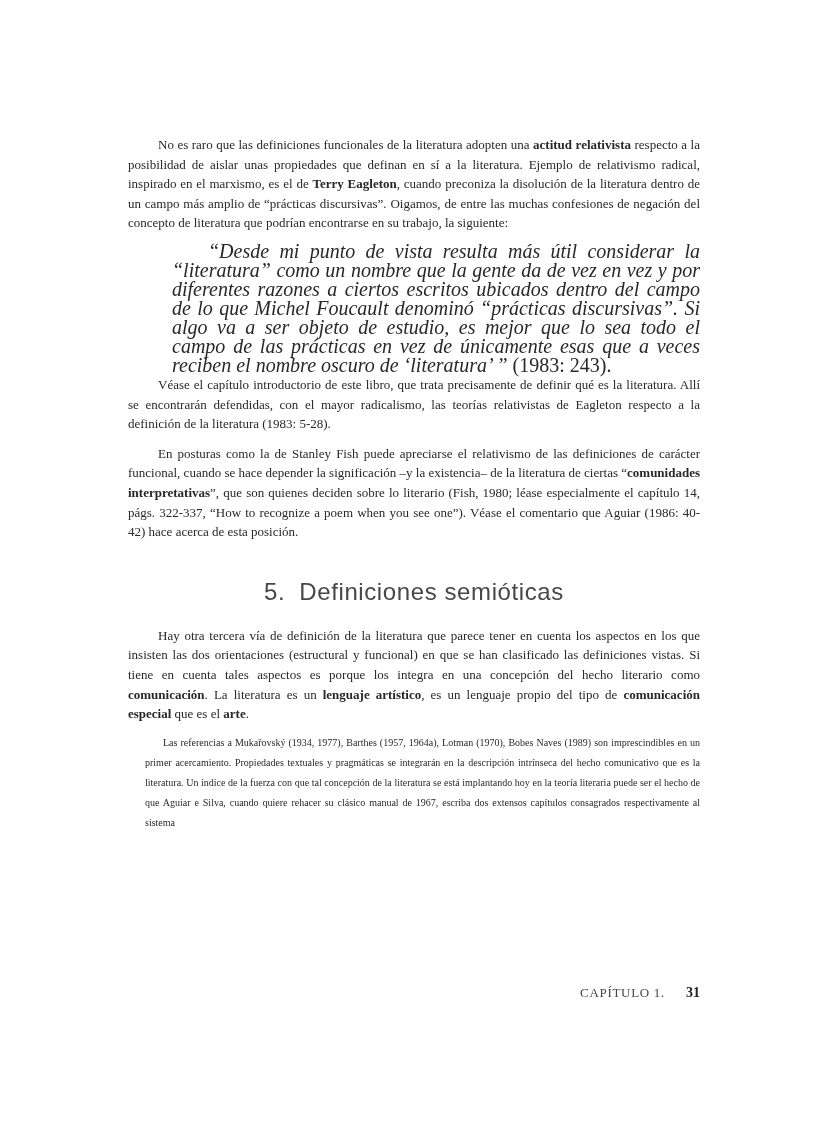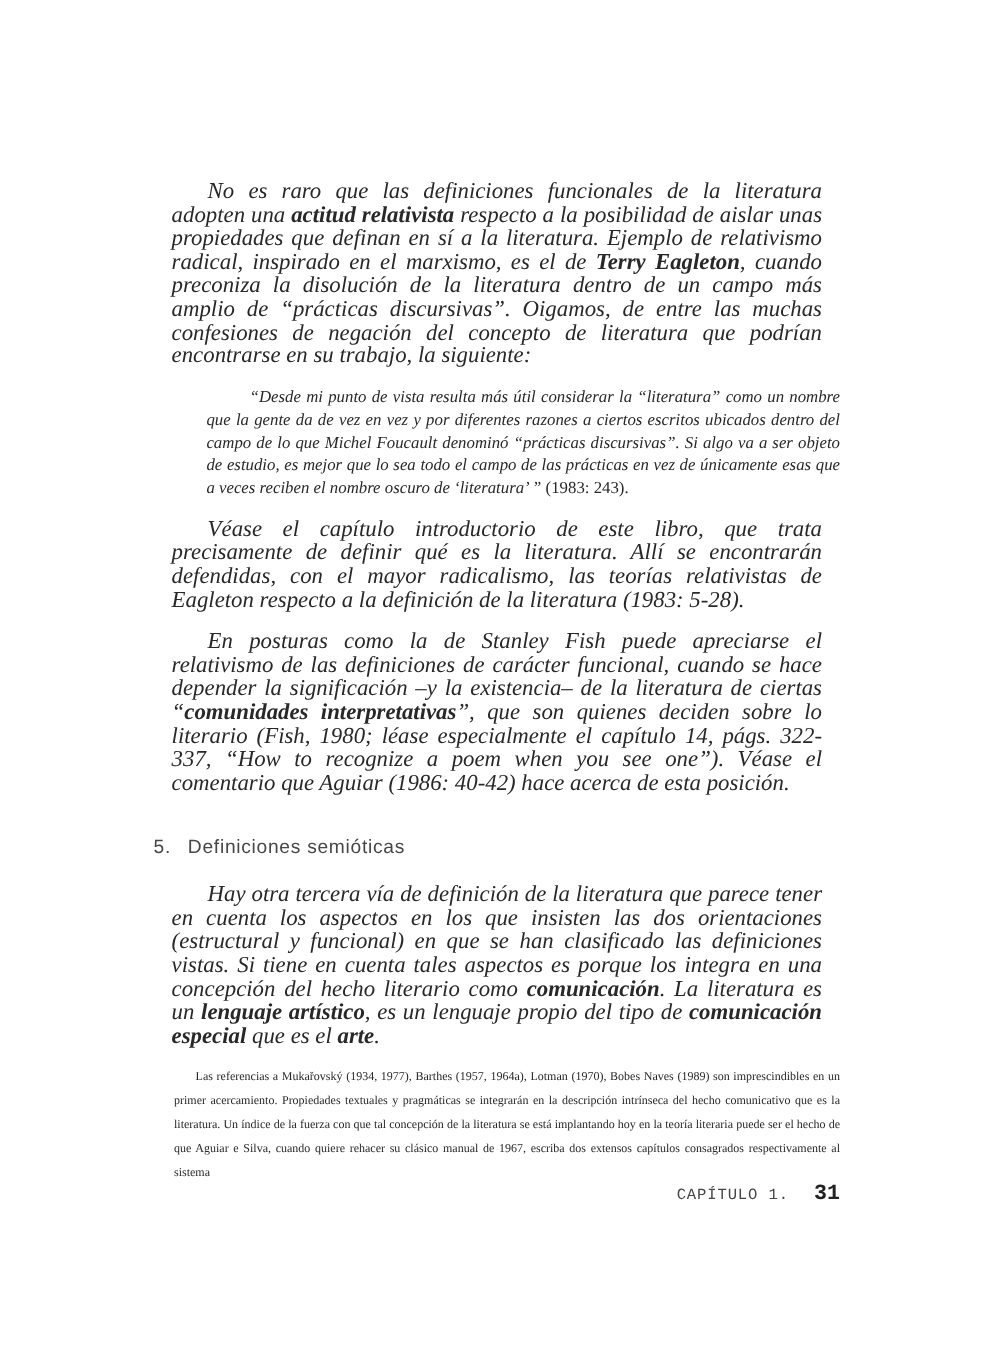--- a/index.html
+++ b/index.html
@@ -12,70 +12,70 @@
     color:#282828;
   }
   .content{
     position:absolute;
     left:128px;top:0;
     width:572px;
     padding-top:135px;
     box-sizing:content-box;
   }
   .para{
-    font-size:19px;
+    font-size:13px;
     line-height:19.6px;
     text-align:justify;
     text-indent:30px;
-    margin:15px;
-    font-style:italic;
+    margin:0;
   }
   .para + .para{margin-top:10px;}
   .quote{
     margin:9px 0 0 44px;
     width:528px;
-    font-size:14px;
+    font-size:20px;
     line-height:19px;
     text-align:justify;
     text-indent:36px;
   }
   .petit{
     margin:9px 0 0 17px;
     width:555px;
     font-size:10px;
     line-height:20px;
     text-align:justify;
     text-indent:18px;
   }
   .section-heading{
     margin:36px 0 20px 0;
     font-family:"Liberation Sans", sans-serif;
     font-weight:400;
-    font-size:16px;
+    font-size:24px;
     letter-spacing:0.6px;
     color:#474747;
     text-indent:0;
+    text-align:center;
   }
   .section-heading .num{margin-right:14px;}
   .footer{
     position:absolute;
     top:985px;
     right:128px;
-    font-family:Liberation Mono, monospace;
+    font-family:Liberation Serif, serif;
     font-size:13px;
     letter-spacing:0.7px;
     color:#454545;
     white-space:nowrap;
     display:flex;
-    align-items:center;
+    align-items:flex-start;
   }
   .footer .chapter-label{margin-right:9px;}
   .footer .page-number{
     margin-left:12px;
-    font-size:18px;
+    font-size:14px;
     font-weight:bold;
     letter-spacing:0;
     color:#222222;
   }
   .b{font-weight:bold;}
   .i{font-style:italic;}
 </style>
 </head>
 <body>
 

